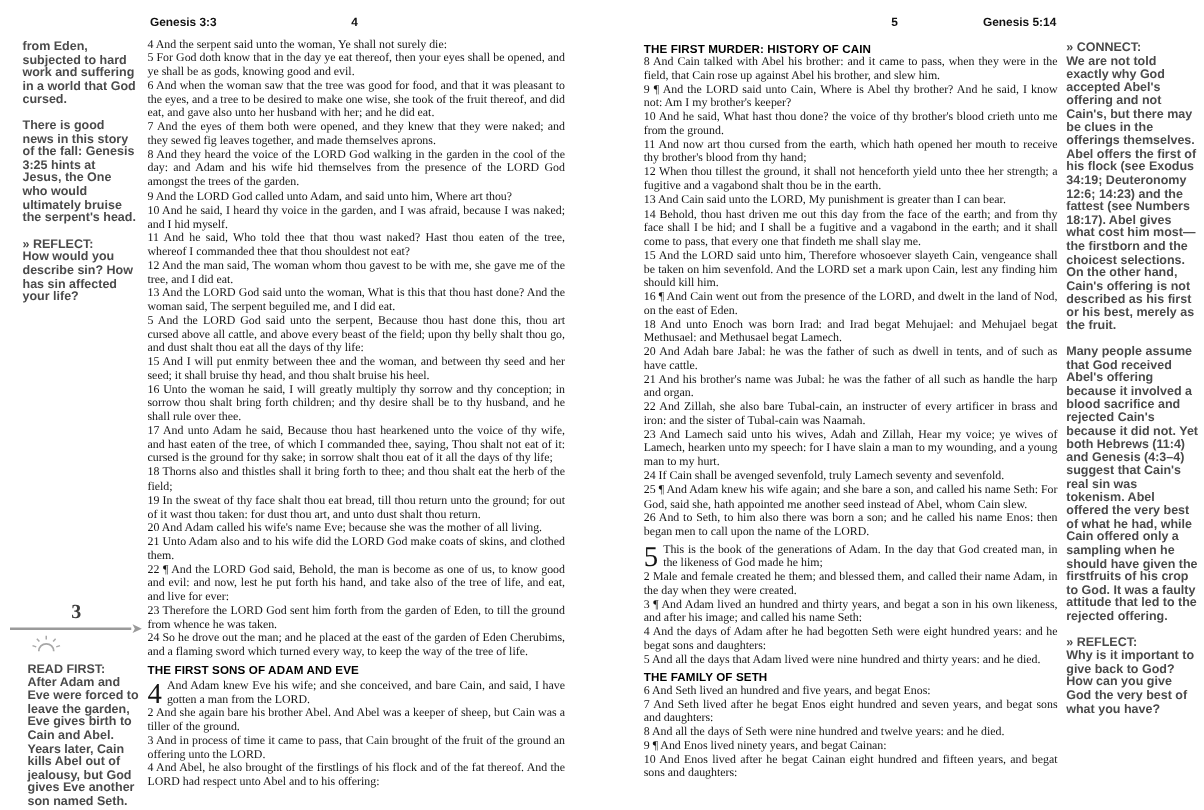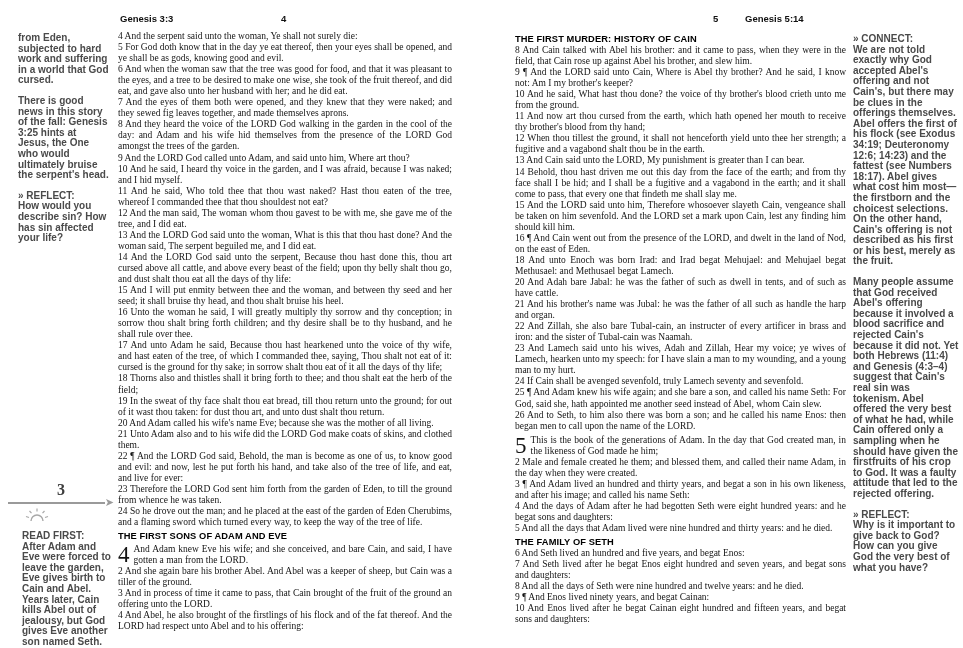--- a/index.html
+++ b/index.html
@@ -5,21 +5,21 @@
   html,body{margin:0;padding:0;}
   body{
     width:963px;height:648px;position:relative;background:#ffffff;
     font-family:"Liberation Serif",serif;color:#141414;overflow:hidden;
   }
   
   .hdr{position:absolute;top:13px;font:bold 9.5px "Liberation Sans",sans-serif;color:#111;}
   #hdr-left-ref{left:120px;}
   #hdr-left-page{left:281px;}
   #hdr-right-page{left:713px;}
-  #hdr-right-ref{left:745px;width:100px;}
+  #hdr-right-ref{left:745px;width:100px;text-align:right;}
   
   .bible-col{position:absolute;top:31px;}
   #left-col{left:118px;width:334px;}
   #right-col{left:515px;width:331px;}
   .verse{margin:0;font-size:9.5px;line-height:11.05px;text-align:justify;}
   .sec-h{font:bold 9.3px "Liberation Sans",sans-serif;color:#000;margin:3px 0 1px 0;letter-spacing:.1px;}
   .chap{margin-top:3px;}
   .dropcap{float:left;font-family:"Liberation Serif",serif;font-size:23px;line-height:19px;margin:1px 4px 0 0;color:#141414;}
   
   .note-col{position:absolute;}
@@ -58,21 +58,21 @@
     <p class="verse">4 And the serpent said unto the woman, Ye shall not surely die:</p>
     <p class="verse">5 For God doth know that in the day ye eat thereof, then your eyes shall be opened, and ye shall be as gods, knowing good and evil.</p>
     <p class="verse">6 And when the woman saw that the tree was good for food, and that it was pleasant to the eyes, and a tree to be desired to make one wise, she took of the fruit thereof, and did eat, and gave also unto her husband with her; and he did eat.</p>
     <p class="verse">7 And the eyes of them both were opened, and they knew that they were naked; and they sewed fig leaves together, and made themselves aprons.</p>
     <p class="verse">8 And they heard the voice of the LORD God walking in the garden in the cool of the day: and Adam and his wife hid themselves from the presence of the LORD God amongst the trees of the garden.</p>
     <p class="verse">9 And the LORD God called unto Adam, and said unto him, Where art thou?</p>
     <p class="verse">10 And he said, I heard thy voice in the garden, and I was afraid, because I was naked; and I hid myself.</p>
     <p class="verse">11 And he said, Who told thee that thou wast naked? Hast thou eaten of the tree, whereof I commanded thee that thou shouldest not eat?</p>
     <p class="verse">12 And the man said, The woman whom thou gavest to be with me, she gave me of the tree, and I did eat.</p>
     <p class="verse">13 And the LORD God said unto the woman, What is this that thou hast done? And the woman said, The serpent beguiled me, and I did eat.</p>
-    <p class="verse">14 And the LORD God said unto the serpent, Because thou hast done this, thou art cursed above all cattle, and above every beast of the field; upon thy belly shalt thou go, and dust shalt thou eat all the days of thy life:</p>
+    <p class="verse">5 And the LORD God said unto the serpent, Because thou hast done this, thou art cursed above all cattle, and above every beast of the field; upon thy belly shalt thou go, and dust shalt thou eat all the days of thy life:</p>
     <p class="verse">15 And I will put enmity between thee and the woman, and between thy seed and her seed; it shall bruise thy head, and thou shalt bruise his heel.</p>
     <p class="verse">16 Unto the woman he said, I will greatly multiply thy sorrow and thy conception; in sorrow thou shalt bring forth children; and thy desire shall be to thy husband, and he shall rule over thee.</p>
     <p class="verse">17 And unto Adam he said, Because thou hast hearkened unto the voice of thy wife, and hast eaten of the tree, of which I commanded thee, saying, Thou shalt not eat of it: cursed is the ground for thy sake; in sorrow shalt thou eat of it all the days of thy life;</p>
     <p class="verse">18 Thorns also and thistles shall it bring forth to thee; and thou shalt eat the herb of the field;</p>
     <p class="verse">19 In the sweat of thy face shalt thou eat bread, till thou return unto the ground; for out of it wast thou taken: for dust thou art, and unto dust shalt thou return.</p>
     <p class="verse">20 And Adam called his wife's name Eve; because she was the mother of all living.</p>
     <p class="verse">21 Unto Adam also and to his wife did the LORD God make coats of skins, and clothed them.</p>
     <p class="verse">22 ¶ And the LORD God said, Behold, the man is become as one of us, to know good and evil: and now, lest he put forth his hand, and take also of the tree of life, and eat, and live for ever:</p>
     <p class="verse">23 Therefore the LORD God sent him forth from the garden of Eden, to till the ground from whence he was taken.</p>
     <p class="verse">24 So he drove out the man; and he placed at the east of the garden of Eden Cherubims, and a flaming sword which turned every way, to keep the way of the tree of life.</p>

